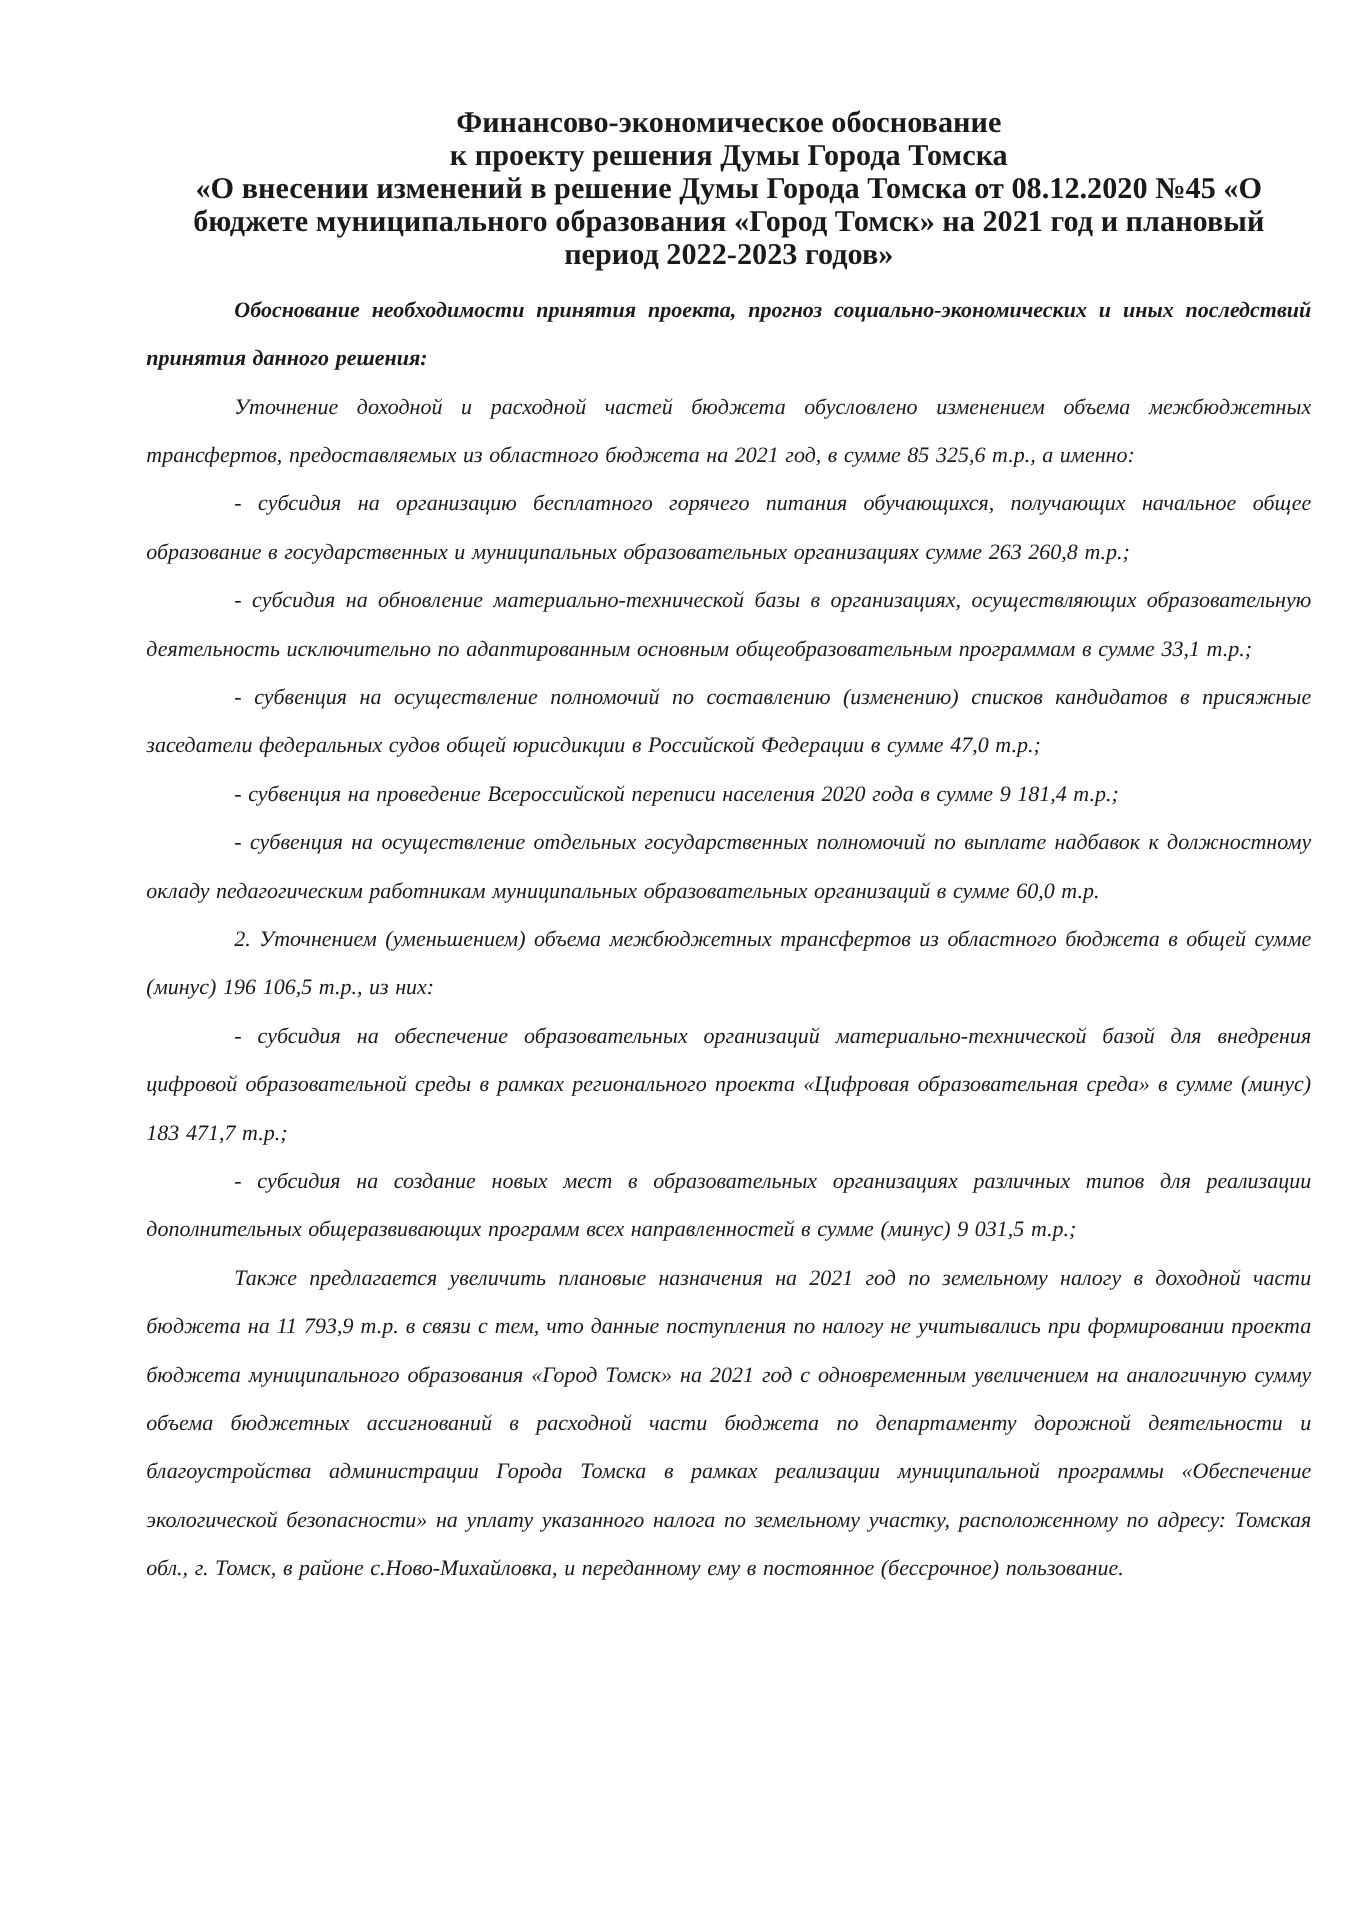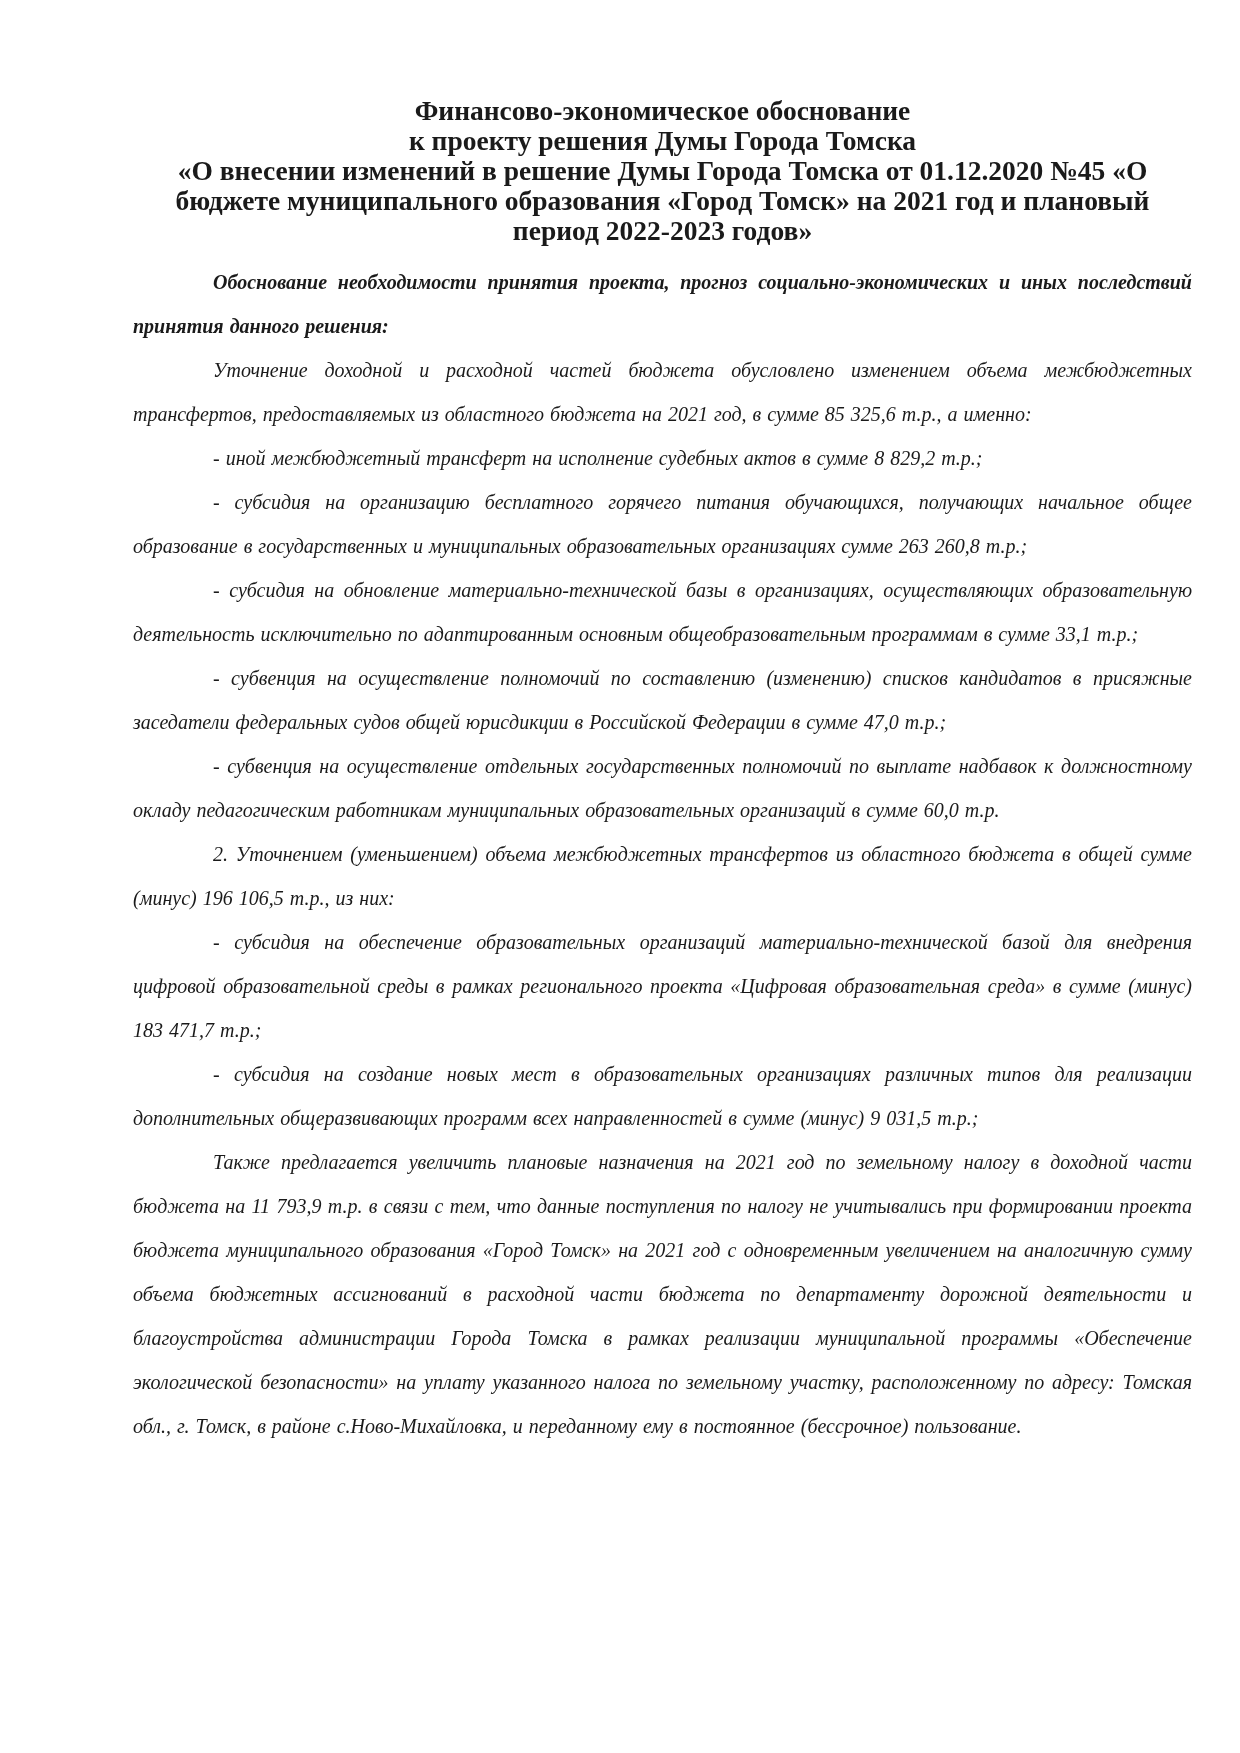--- a/index.html
+++ b/index.html
@@ -48,29 +48,29 @@
   }
 </style>
 </head>
 <body>
 
 <div class="page">
   <div class="content">
     <div class="title-block">
       <span class="title-line">Финансово-экономическое обоснование</span>
       <span class="title-line">к проекту решения Думы Города Томска</span>
-      <span class="title-line">«О внесении изменений в решение Думы Города Томска от 01.12.2020 №45 «О бюджете муниципального образования «Город Томск» на 2021 год и плановый период 2022-2023 годов»</span>
+      <span class="title-line">«О внесении изменений в решение Думы Города Томска от 08.12.2020 №45 «О бюджете муниципального образования «Город Томск» на 2021 год и плановый период 2022-2023 годов»</span>
     </div>
     <div class="paragraphs">
         <p class="para para-bold">Обоснование необходимости принятия проекта, прогноз социально-экономических и иных последствий принятия данного решения:</p>
         <p class="para">Уточнение доходной и расходной частей бюджета обусловлено изменением объема межбюджетных трансфертов, предоставляемых из областного бюджета на 2021 год, в сумме 85&nbsp;325,6 т.р., а именно:</p>
-        <p class="para">- иной межбюджетный трансферт на исполнение судебных актов в сумме 8&nbsp;829,2 т.р.;</p>
         <p class="para">- субсидия на организацию бесплатного горячего питания обучающихся, получающих начальное общее образование в государственных и муниципальных образовательных организациях сумме 263&nbsp;260,8 т.р.;</p>
         <p class="para">- субсидия на обновление материально-технической базы в организациях, осуществляющих образовательную деятельность исключительно по адаптированным основным общеобразовательным программам в сумме 33,1 т.р.;</p>
         <p class="para">- субвенция на осуществление полномочий по составлению (изменению) списков кандидатов в присяжные заседатели федеральных судов общей юрисдикции в Российской Федерации в сумме 47,0 т.р.;</p>
+        <p class="para">- субвенция на проведение Всероссийской переписи населения 2020 года в сумме 9&nbsp;181,4 т.р.;</p>
         <p class="para">- субвенция на осуществление отдельных государственных полномочий по выплате надбавок к должностному окладу педагогическим работникам муниципальных образовательных организаций в сумме 60,0 т.р.</p>
         <p class="para">2. Уточнением (уменьшением) объема межбюджетных трансфертов из областного бюджета в общей сумме (минус) 196&nbsp;106,5 т.р., из них:</p>
         <p class="para">- субсидия на обеспечение образовательных организаций материально-технической базой для внедрения цифровой образовательной среды в рамках регионального проекта «Цифровая образовательная среда» в сумме (минус) 183&nbsp;471,7 т.р.;</p>
         <p class="para">- субсидия на создание новых мест в образовательных организациях различных типов для реализации дополнительных общеразвивающих программ всех направленностей в сумме (минус) 9&nbsp;031,5 т.р.;</p>
         <p class="para">Также предлагается увеличить плановые назначения на 2021 год по земельному налогу в доходной части бюджета на 11&nbsp;793,9 т.р. в связи с тем, что данные поступления по налогу не учитывались при формировании проекта бюджета муниципального образования «Город Томск»  на 2021 год с одновременным увеличением на аналогичную сумму объема бюджетных ассигнований в расходной части бюджета по департаменту дорожной деятельности и благоустройства администрации Города Томска в рамках реализации муниципальной программы «Обеспечение экологической безопасности» на уплату указанного налога по земельному участку, расположенному по адресу: Томская обл., г. Томск, в районе с.Ново-Михайловка, и переданному ему в постоянное (бессрочное) пользование.</p>
       </div>
   </div>
 </div>
 
 </body></html>

